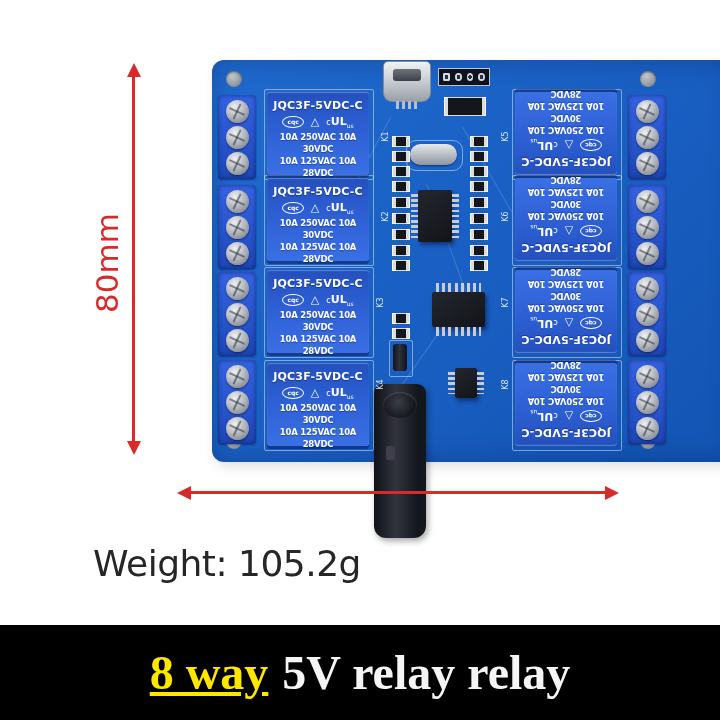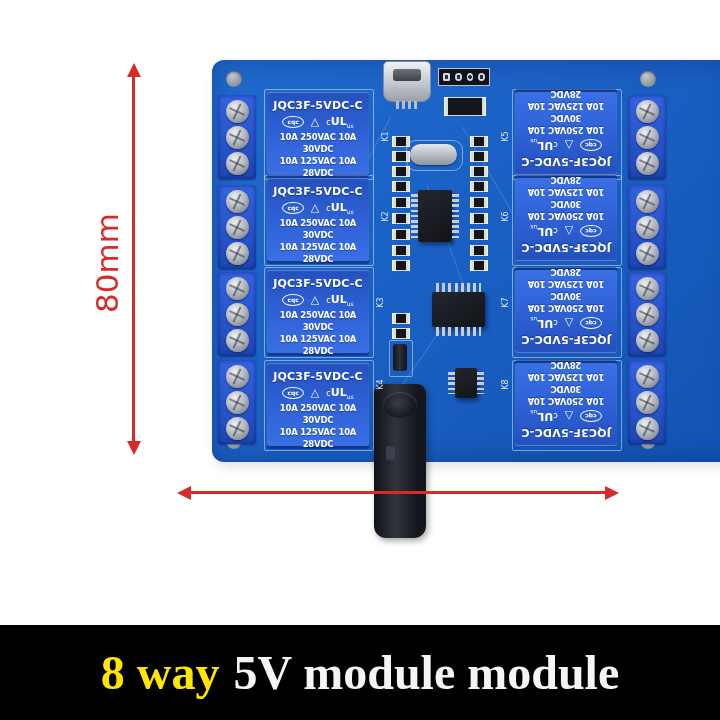--- a/index.html
+++ b/index.html
@@ -94,21 +94,21 @@
       border-left:14px solid #d92a2a;border-top:7px solid transparent;border-bottom:7px solid transparent;}
   .dimh-label{position:absolute;left:397px;top:519px;transform:translate(-50%,-50%);
       color:#d92a2a;font-size:31px;white-space:nowrap;}
 
   .weight{position:absolute;left:93px;top:543px;font-size:36px;color:#262626;letter-spacing:-.5px;}
 
   
   .banner{position:absolute;left:0;top:625px;width:720px;height:95px;background:#000;
       display:flex;align-items:center;justify-content:center;gap:14px;
       font-family:"Liberation Serif",serif;font-weight:700;font-size:48px;}
-  .banner .hl{color:#ffe600;} .banner .rest{color:#f5f5f5;}
+  .banner .hl{color:#ffe600;text-decoration:underline;} .banner .rest{color:#f5f5f5;}
 </style>
 </head>
 <body>
 
 <div class="canvas">
 
   <div class="dimv"></div>
   <div class="dimv-label">80mm</div>
 
   <div class="board">
@@ -301,18 +301,19 @@
     <span class="klabel" style="left:163px;top:238px;">K3</span>
     <span class="klabel" style="left:163px;top:320px;">K4</span>
     <span class="klabel" style="left:288px;top:72px;">K5</span>
     <span class="klabel" style="left:288px;top:152px;">K6</span>
     <span class="klabel" style="left:288px;top:238px;">K7</span>
     <span class="klabel" style="left:288px;top:320px;">K8</span>
   </div>
 
   <div class="dimh"></div>
 
+  <div class="weight">Weight: 105.2g</div>
 
   <div class="banner">
     <span class="hl">8 way</span>
-    <span class="rest">5V module module</span>
+    <span class="rest">5V relay relay</span>
   </div>
 </div>
 
 </body></html>

